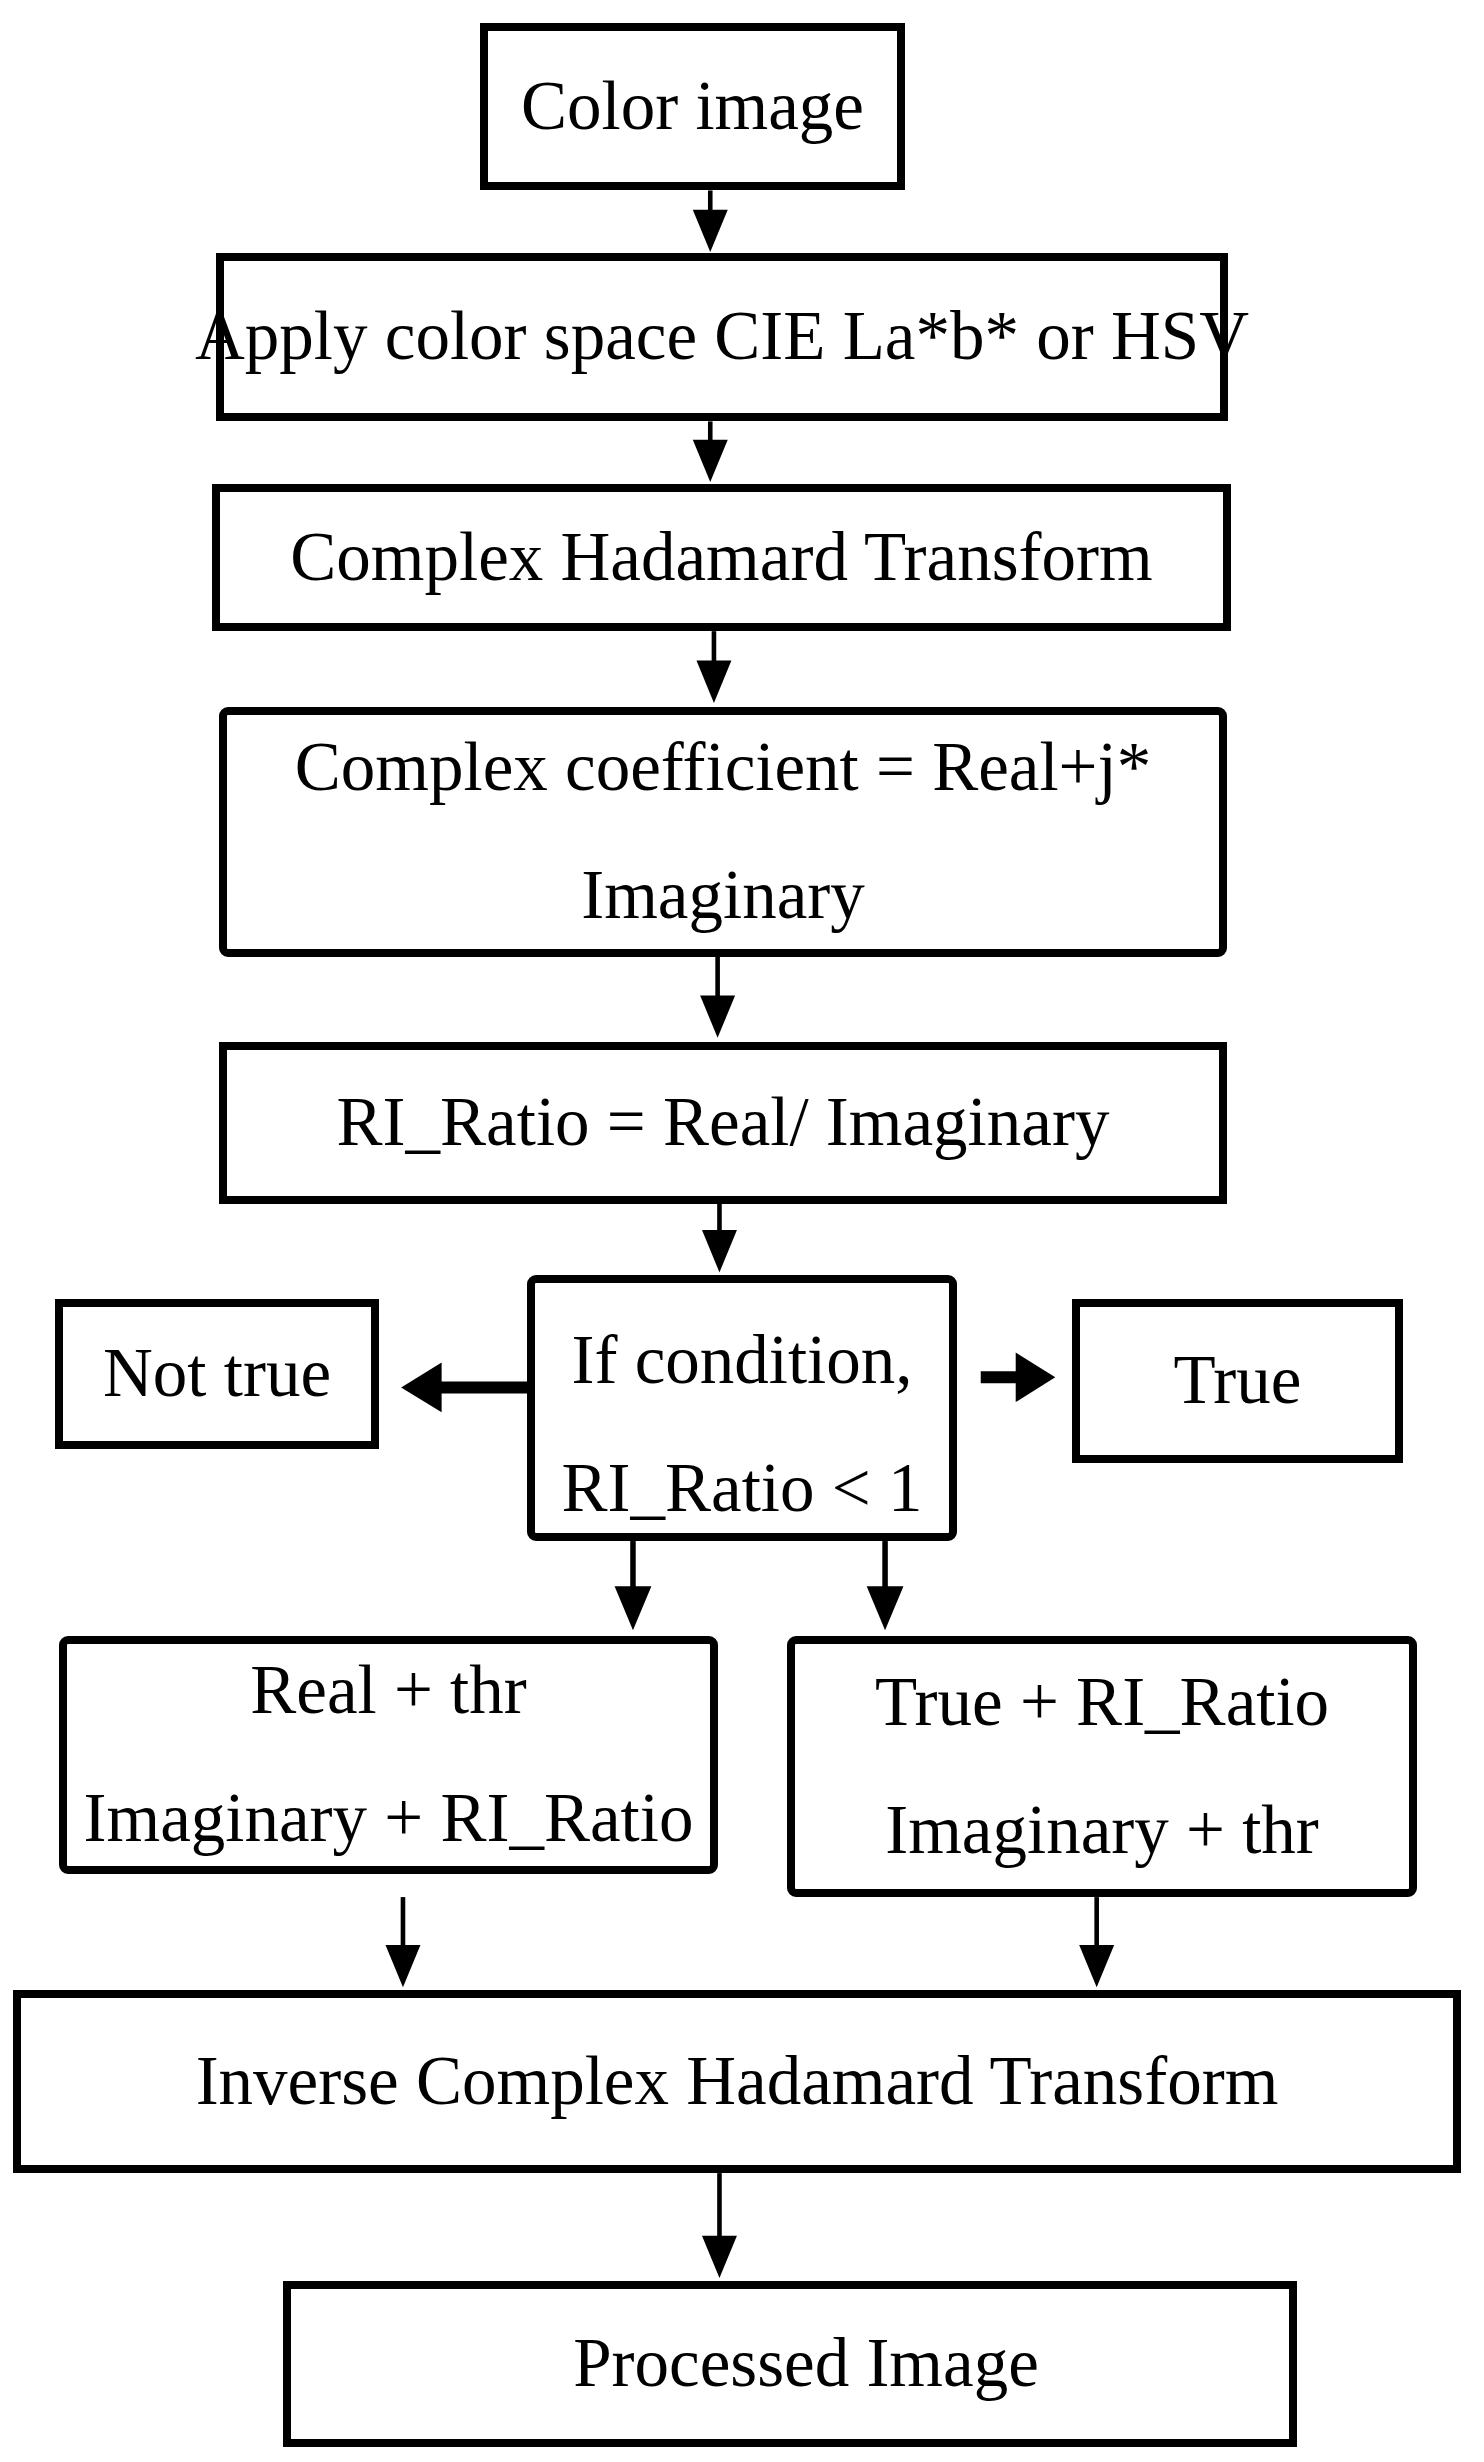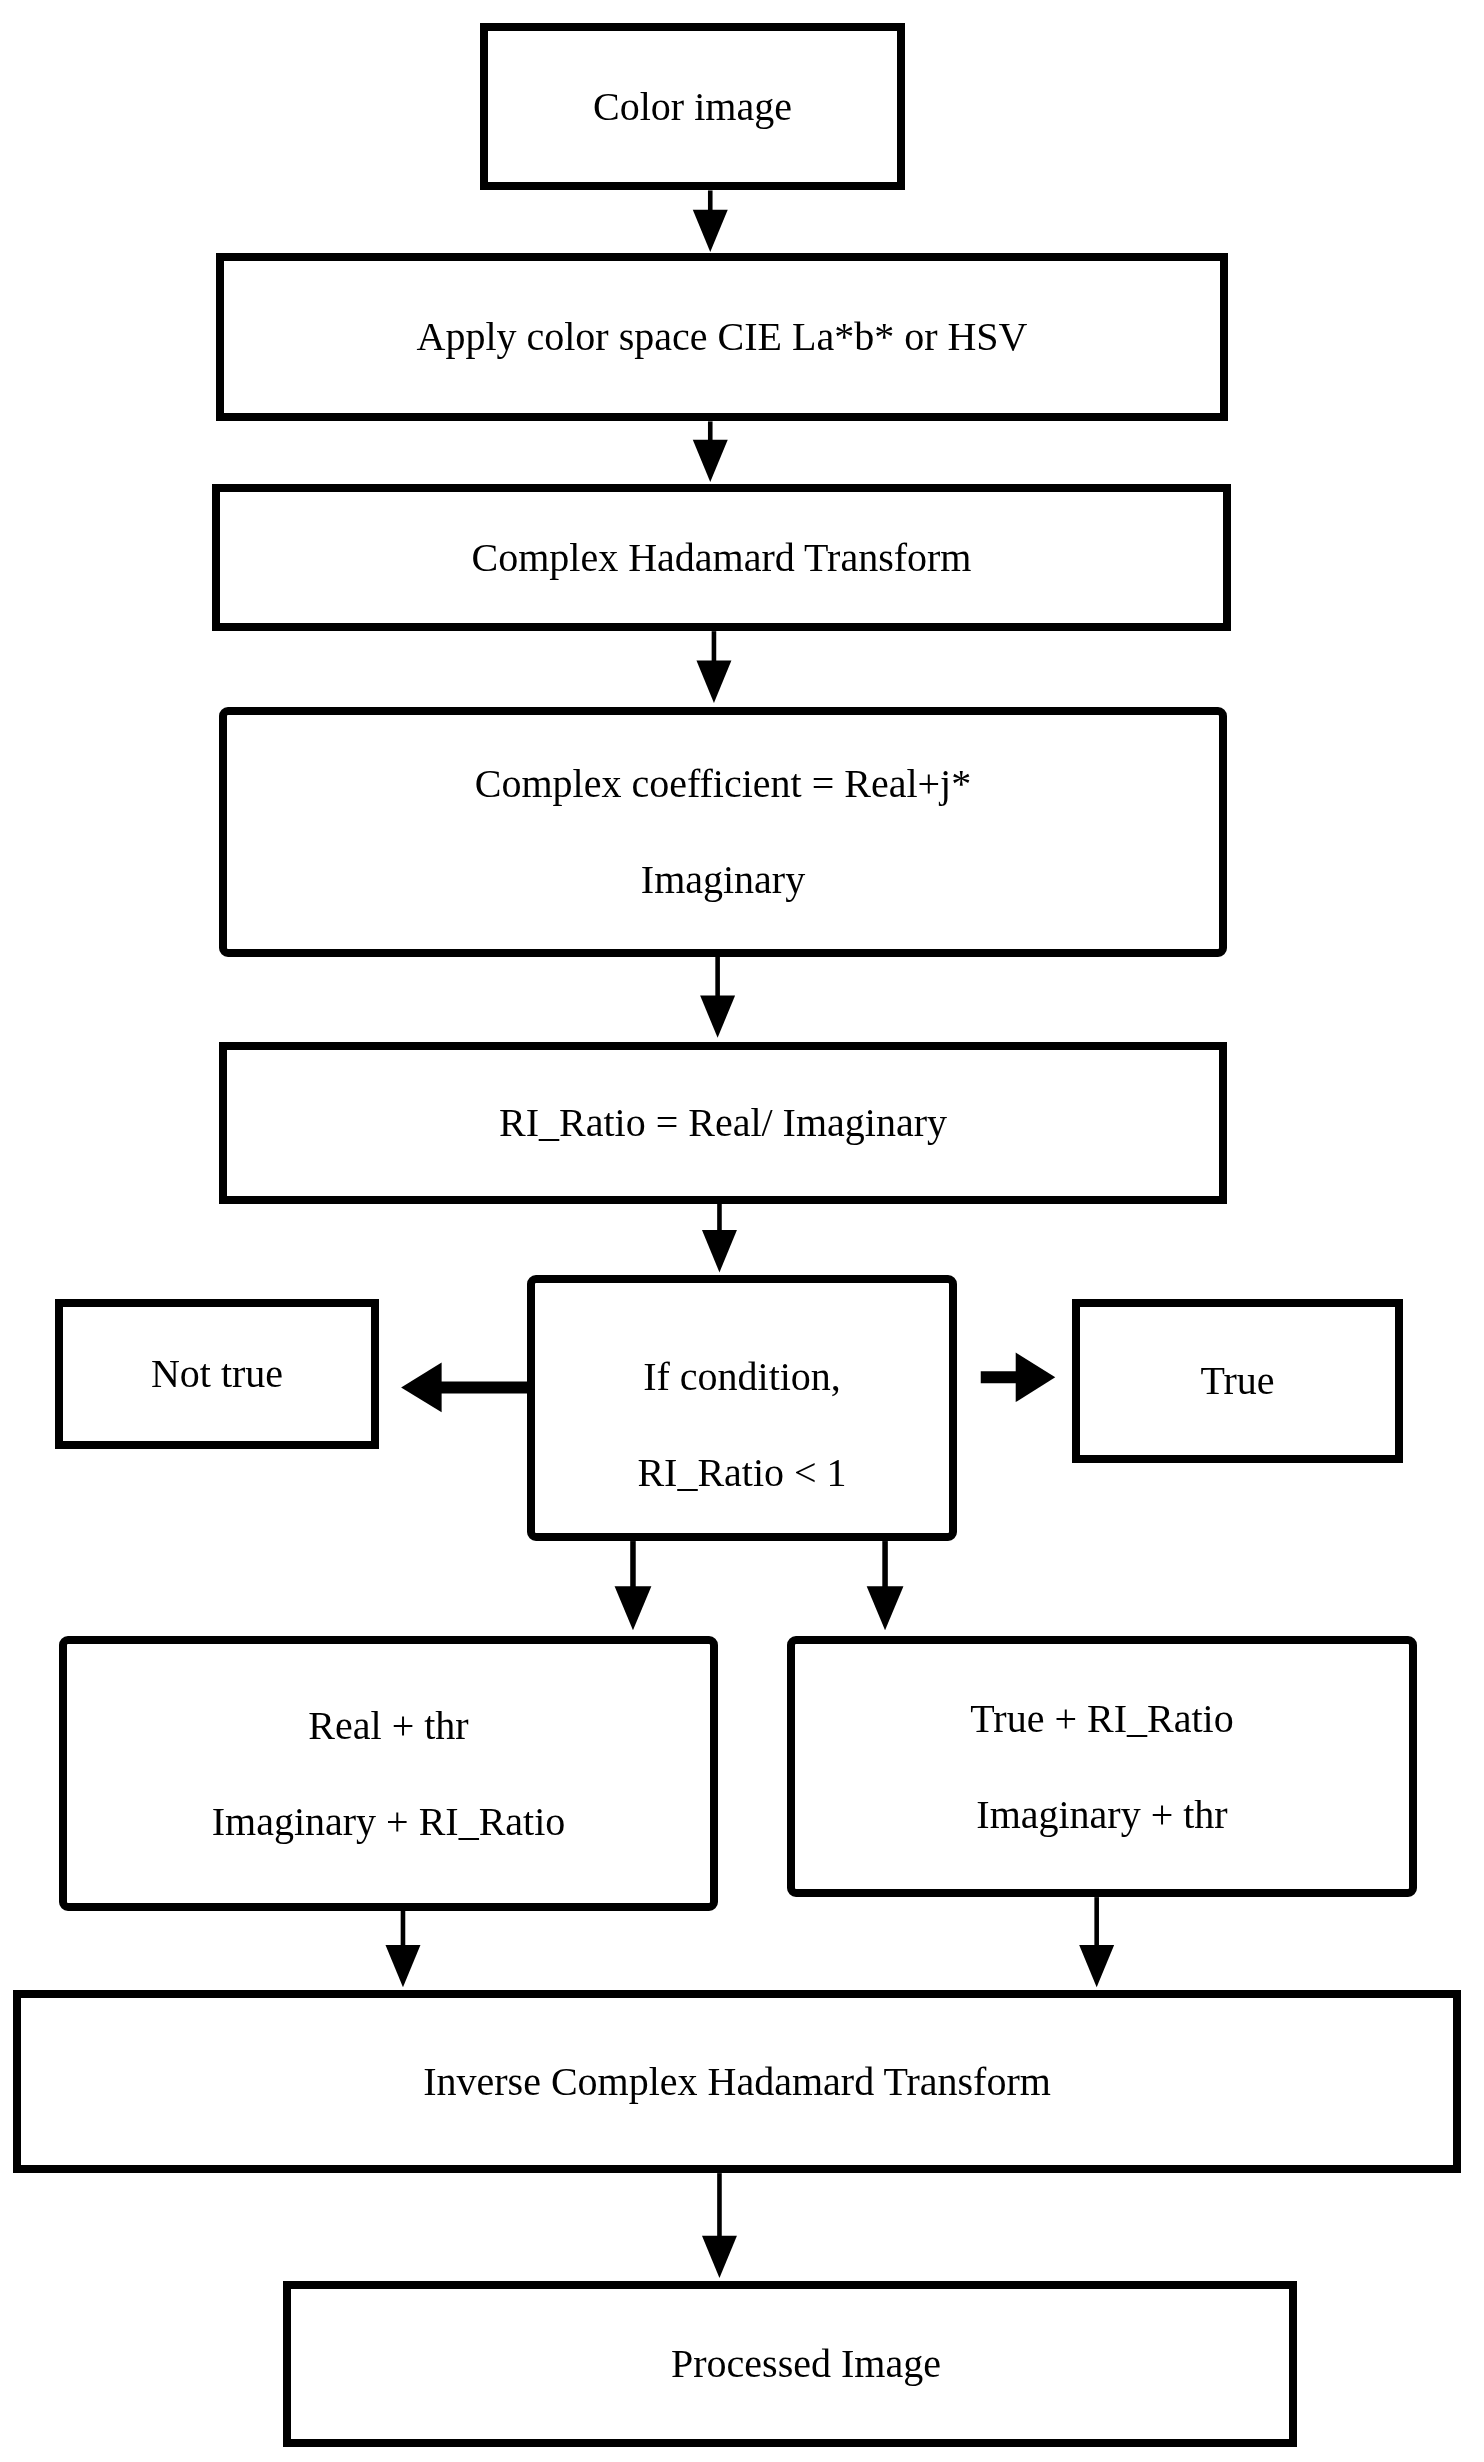--- a/index.html
+++ b/index.html
@@ -25,21 +25,21 @@
   .node {
     position: absolute;
     box-sizing: border-box;
     border: 8.3px solid #000000;
     background: #ffffff;
     display: flex;
     flex-direction: column;
     align-items: center;
     justify-content: center;
     text-align: center;
-    font-size: 40px;
+    font-size: 69px;
     line-height: 1.1;
     z-index: 2;
   }
   .node .line {
     display: block;
     white-space: nowrap;
   }
   .gap-lines {
     row-gap: 52px;
     border-radius: 9px;
@@ -128,21 +128,21 @@
   </div>
 
   <div class="node" style="left:55px; top:1299px; width:324px; height:150px;">
     <span class="line">Not true</span>
   </div>
 
   <div class="node" style="left:1072px; top:1299px; width:331px; height:164px;">
     <span class="line">True</span>
   </div>
 
-  <div class="node gap-lines" style="left:59px; top:1636px; width:659px; height:275px;">
+  <div class="node gap-lines" style="left:59px; top:1636px; width:659px; height:238px;">
     <span class="line">Real + thr</span>
     <span class="line">Imaginary + RI_Ratio</span>
   </div>
 
   <div class="node gap-lines" style="left:787px; top:1636px; width:630px; height:261px;">
     <span class="line">True + RI_Ratio</span>
     <span class="line">Imaginary + thr</span>
   </div>
 
   <div class="node" style="left:13px; top:1990px; width:1448px; height:183px;">

